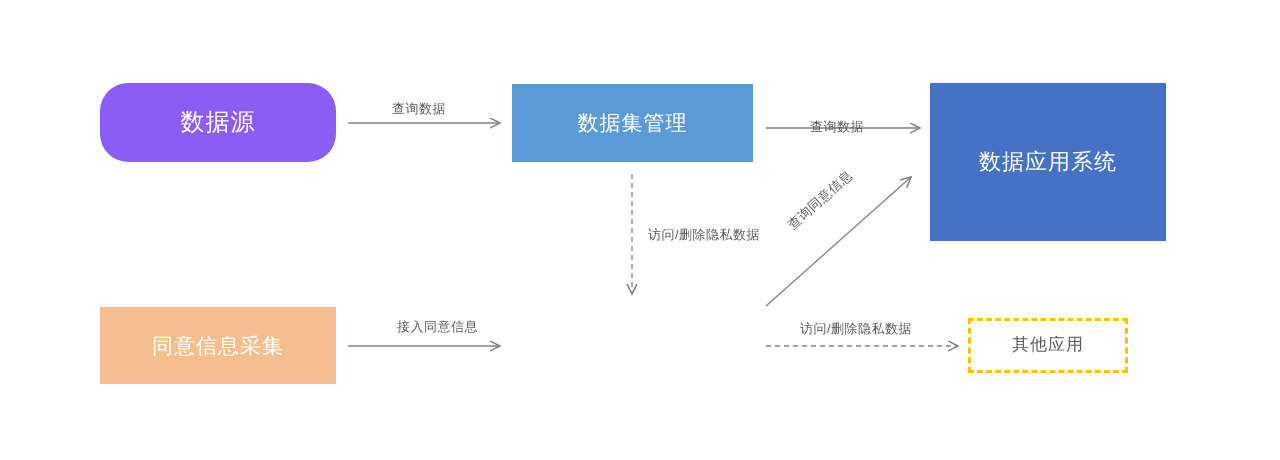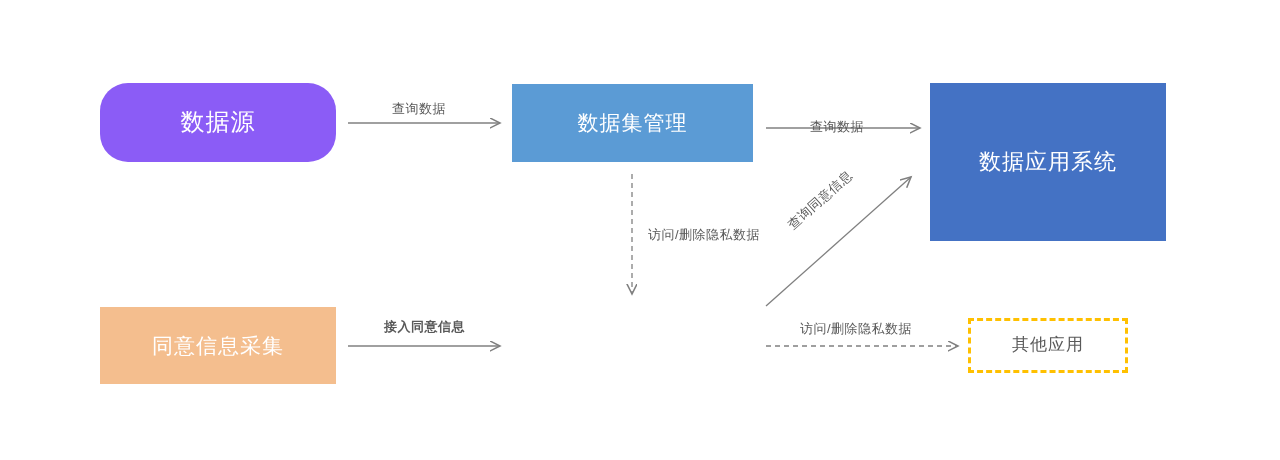--- a/index.html
+++ b/index.html
@@ -79,21 +79,21 @@
   }
   .edge-label {
     position: absolute;
     color: #595959;
     font-size: 13px;
     white-space: nowrap;
     letter-spacing: 0.5px;
   }
   #label-ingest-data    { left: 392px; top: 100px; }
   #label-query-data     { left: 810px; top: 118px; text-align: right; }
-  #label-ingest-consent { left: 384px; top: 318px; font-weight: bold; }
+  #label-ingest-consent { left: 397px; top: 318px; }
   #label-access-delete-vertical { left: 648px; top: 226px; }
   #label-access-delete-horizontal { left: 800px; top: 320px; }
   #label-query-consent {
     left: 790px; top: 218px;
     transform: rotate(-41.5deg);
     transform-origin: left center;
   }
 </style>
 </head>
 <body>

